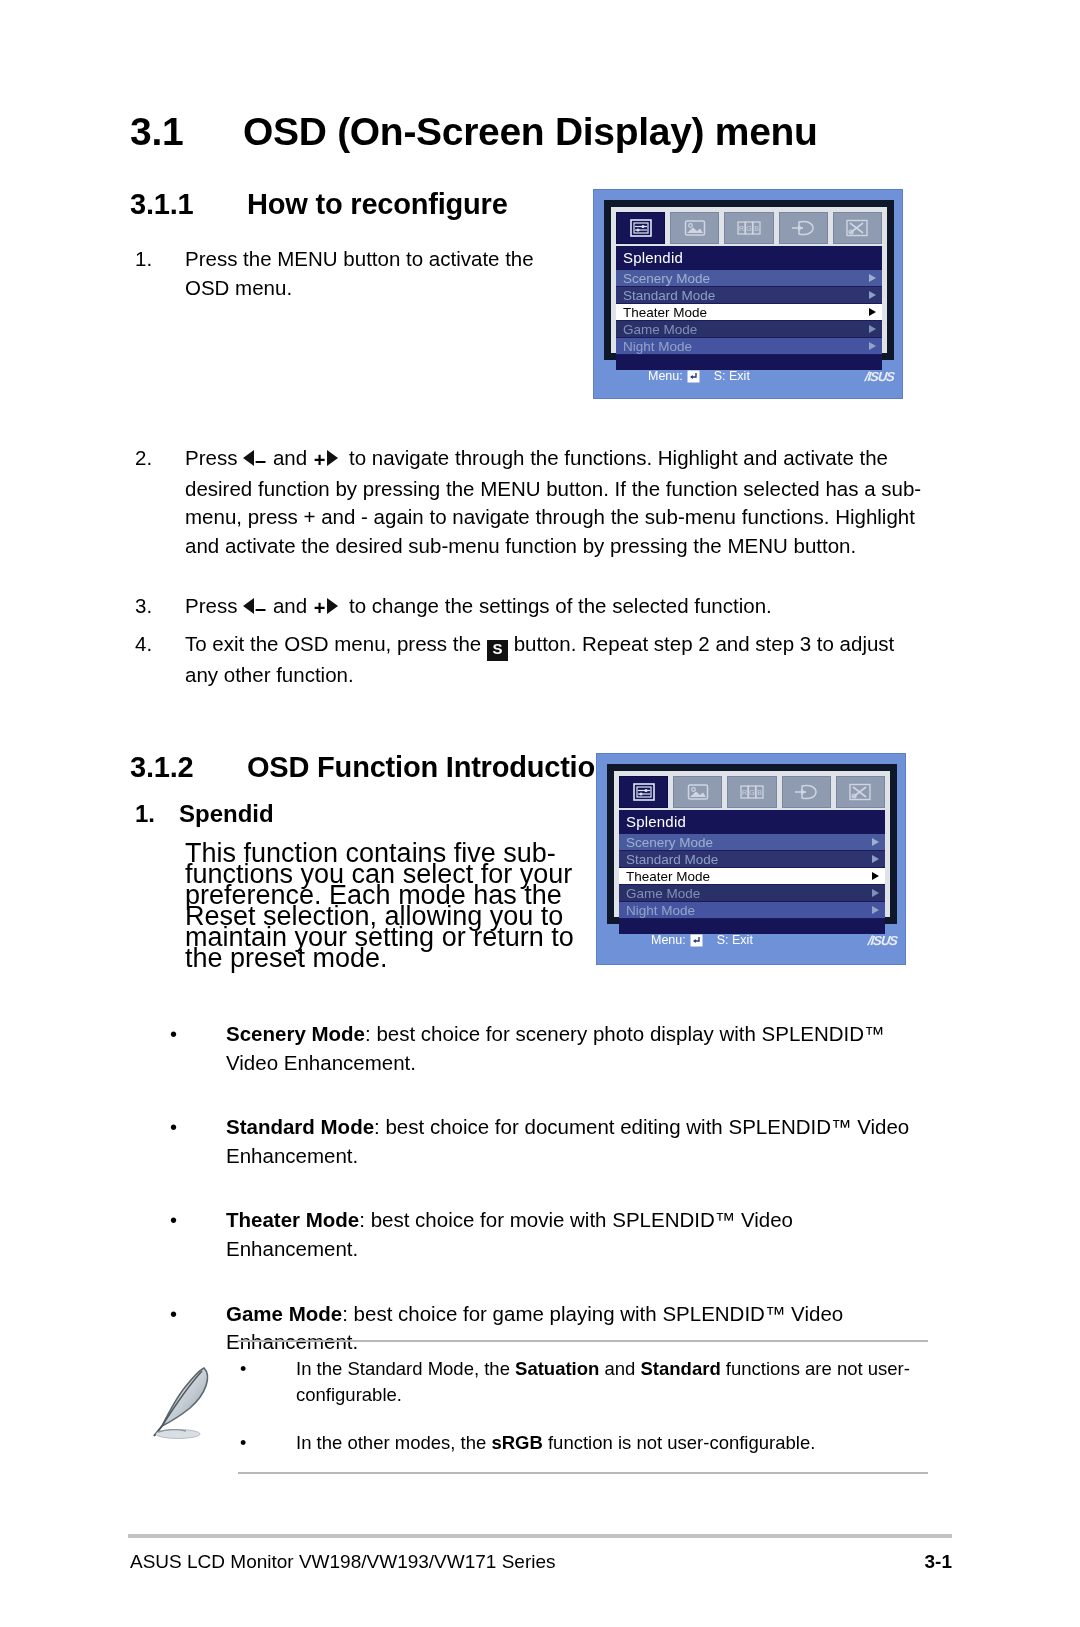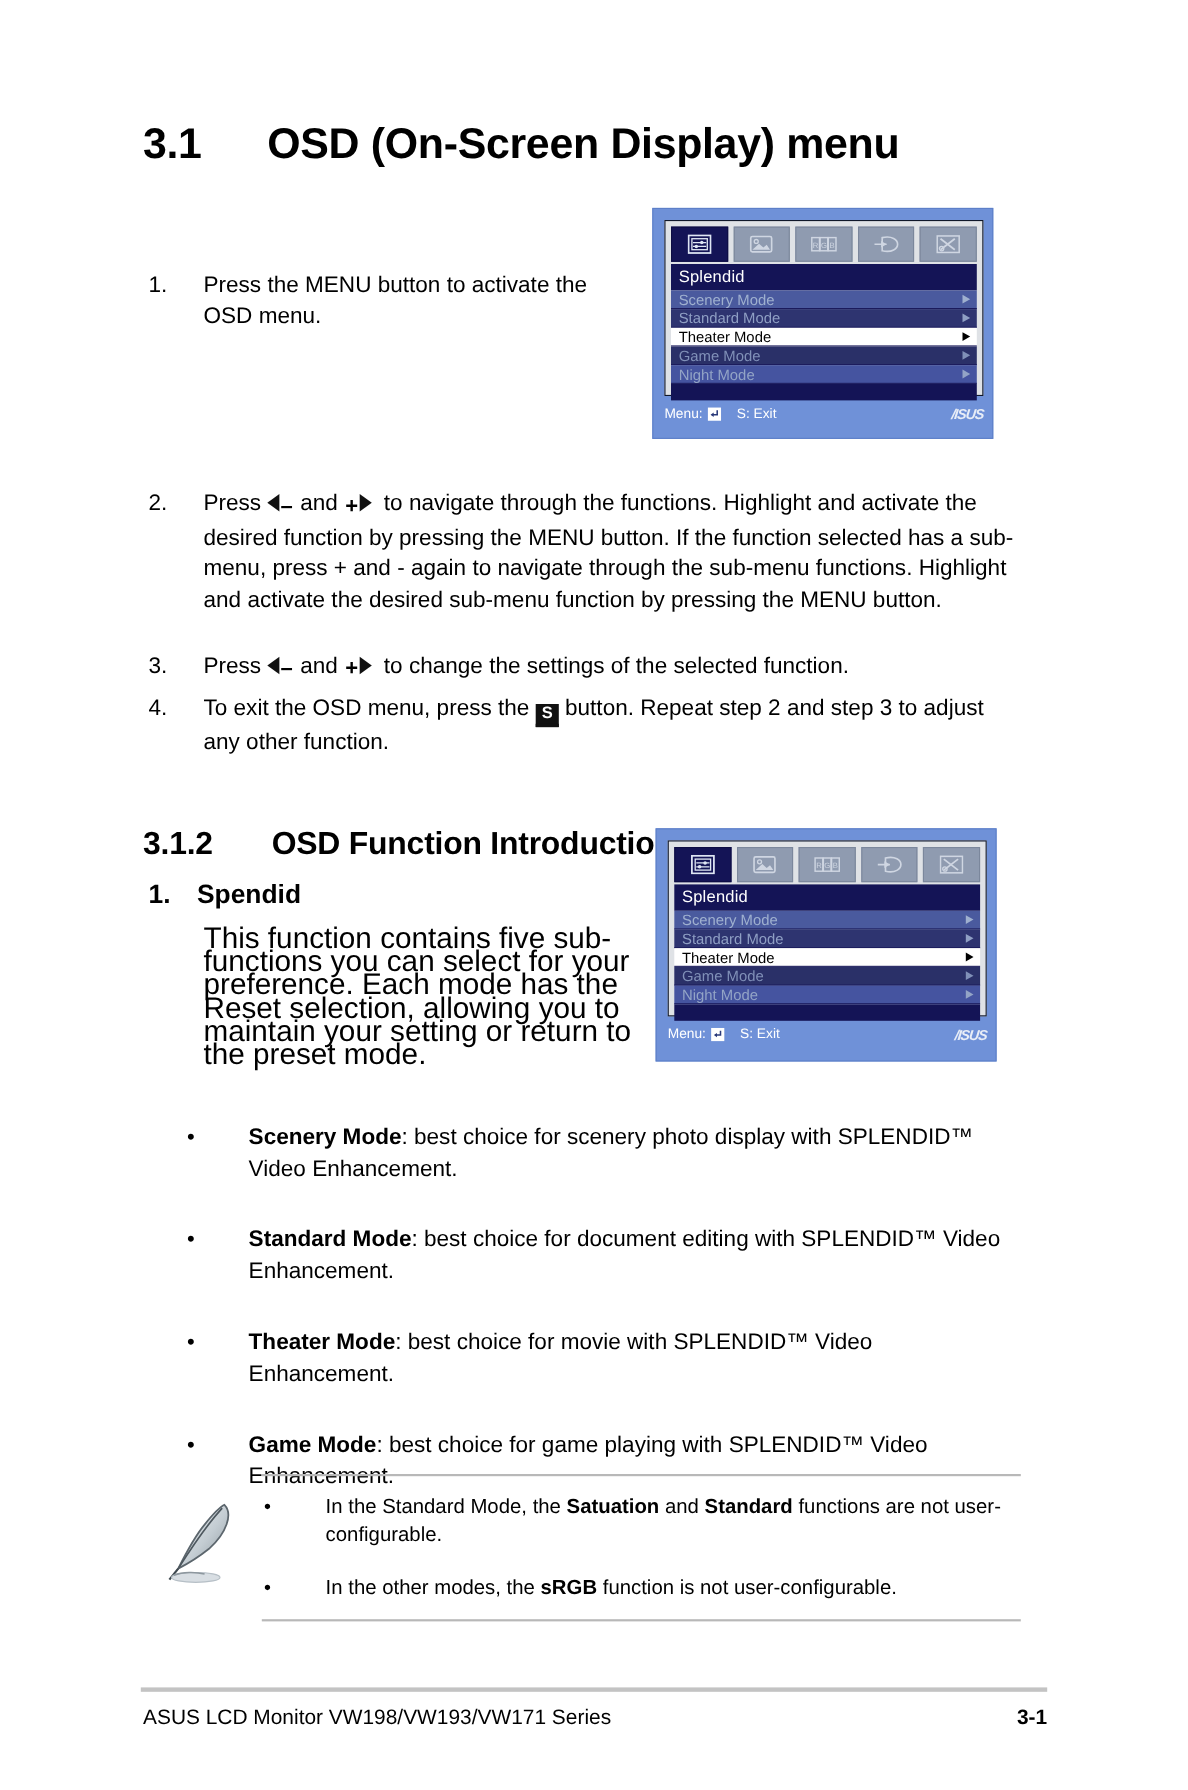--- a/index.html
+++ b/index.html
@@ -222,21 +222,21 @@
     background: #6f91d8;
     border: 1px solid #5d7fc8;
     box-sizing: border-box;
     padding: 10px 8px 0 10px;
   }
   #osd-1 { left: 593px; top: 189px; width: 310px; height: 210px; }
   #osd-2 { left: 596px; top: 753px; width: 310px; height: 212px; }
 
   .osd-inner {
     background: #dfe2e6;
-    border: 1px solid #0f172a;
+    border: 7px solid #0f172a;
     padding: 5px 5px 4px 5px;
     box-sizing: border-box;
     height: 160px;
   }
   .osd-tabs {
     display: flex;
     gap: 5px;
     height: 32px;
     margin-bottom: 2px;
   }
@@ -292,21 +292,21 @@
   }
 
   .osd-foot {
     display: flex;
     align-items: center;
     height: 26px;
     padding-top: 3px;
     color: #ffffff;
     font-size: 12.5px;
   }
-  .osd-foot .menu-lbl { margin-right: 4px; }
+  .osd-foot .menu-lbl { margin-right: 4px; margin-left: 44px; }
   .osd-foot .menu-icon {
     display: inline-block;
     width: 13px; height: 13px;
     margin-right: 14px;
     position: relative;
     vertical-align: -2px;
   }
   .osd-foot .exit-lbl { }
   .osd-foot .spacer { flex: 1; }
   .asus-logo {
@@ -320,20 +320,23 @@
 </style>
 </head>
 <body>
 
 <div class="page">
 
   <div class="h1">
     <span class="num">3.1</span><span>OSD (On-Screen Display) menu</span>
   </div>
 
+  <div class="h2" id="h2-reconfigure">
+    <span class="num">3.1.1</span><span>How to reconfigure</span>
+  </div>
 
   <div class="step" id="step1">
     <span class="idx">1.</span>
     <span class="body">Press the MENU button to activate the OSD menu.</span>
   </div>
 
   <div class="step" id="step2">
     <span class="idx">2.</span>
     <span class="body"><span>Press</span><span class="keys">&nbsp;<span class="tri left"></span><span class="sign">–</span></span>&nbsp;<span>and</span><span class="keys">&nbsp;<span class="sign">+</span><span class="tri right"></span></span>&nbsp;&nbsp;<span>to navigate through the functions. Highlight and activate the desired function by pressing the MENU button. If the function selected has a sub-menu, press + and - again to navigate through the sub-menu functions. Highlight and activate the desired sub-menu function by pressing the MENU button.</span></span>
   </div>

